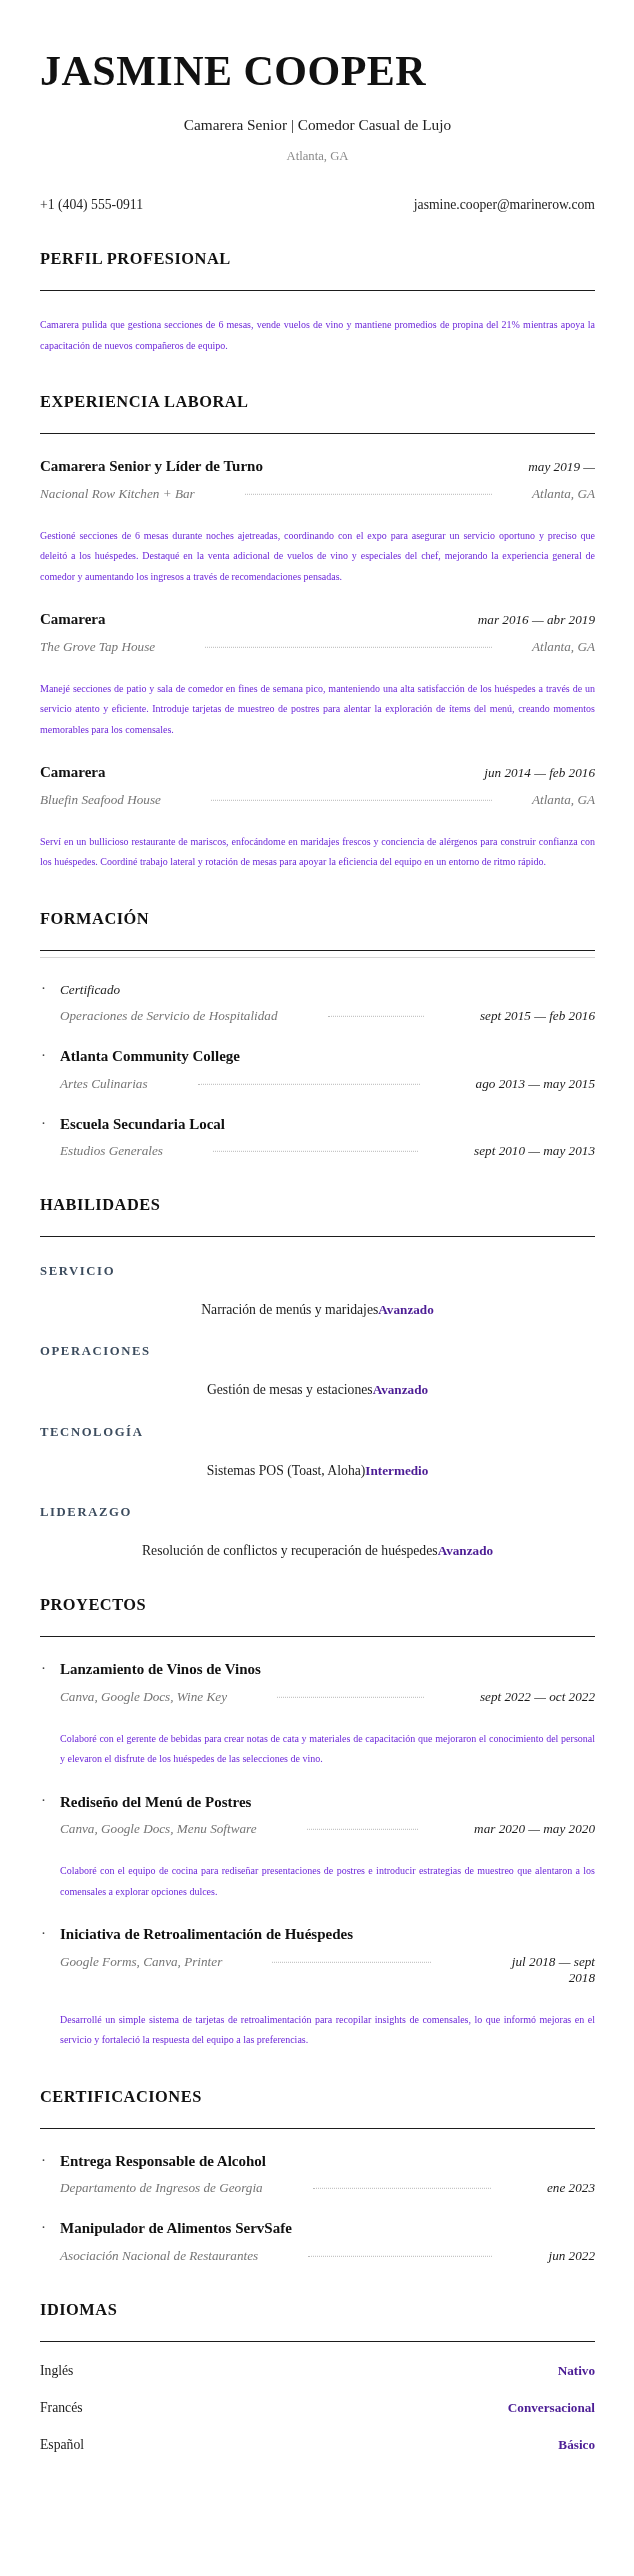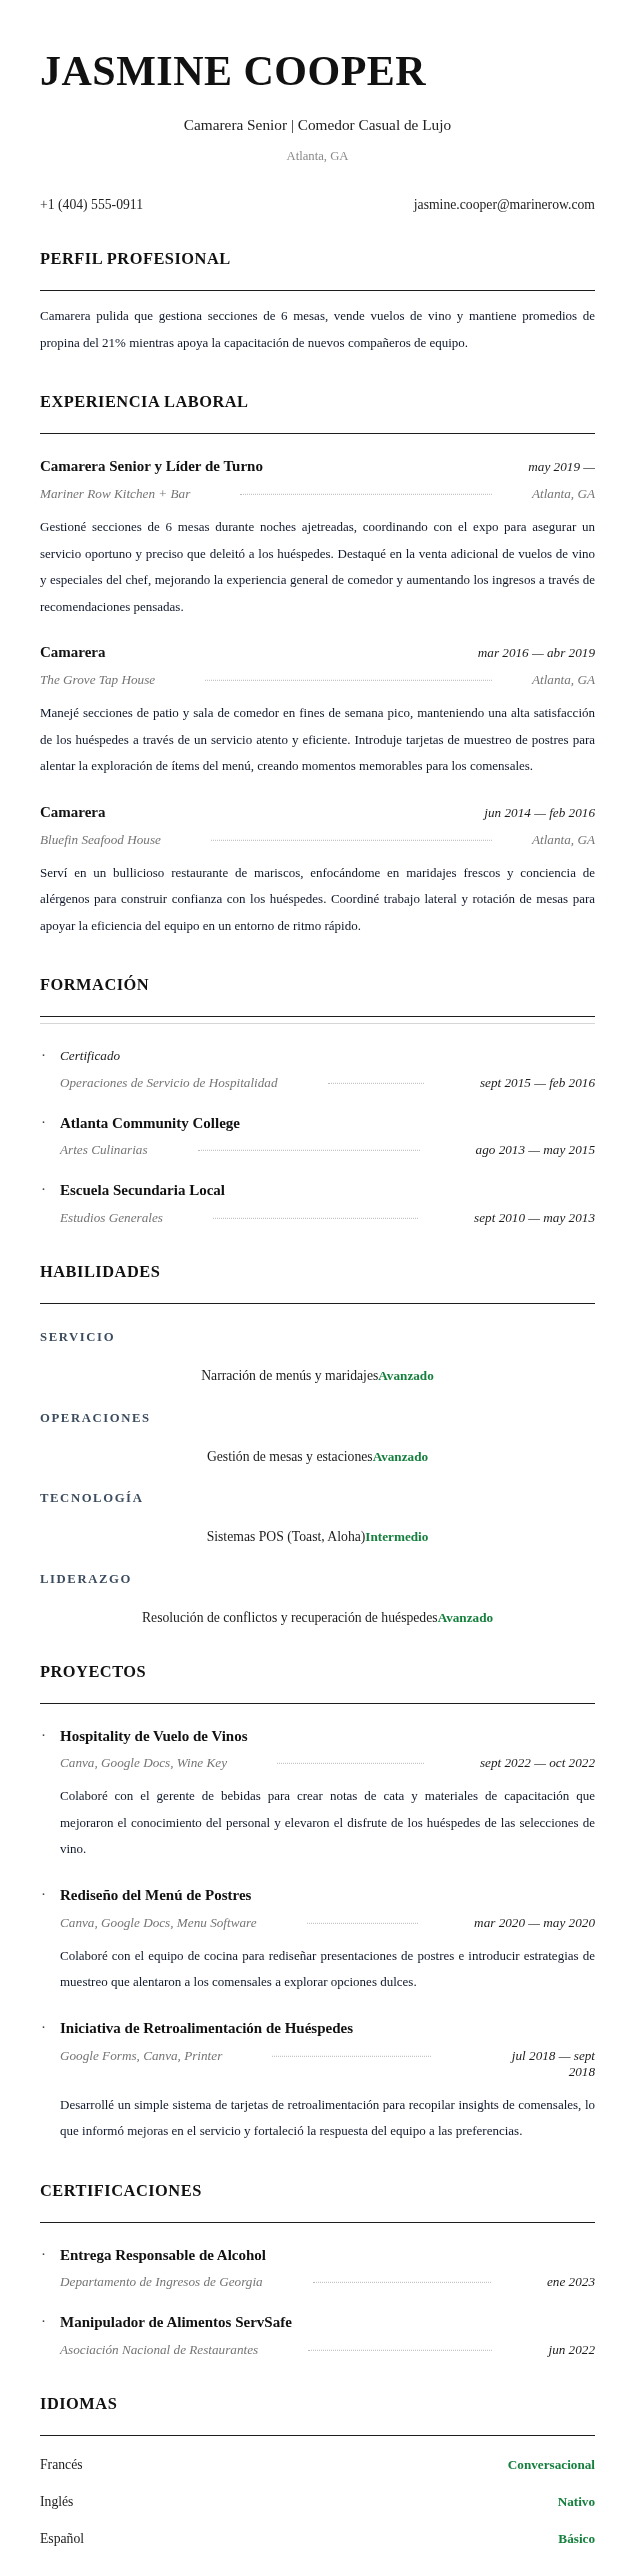--- a/index.html
+++ b/index.html
@@ -25,22 +25,22 @@
 
   
   .section { margin-top:36px; }
   .section-title {
     font-size:16.4px; font-weight:bold; letter-spacing:0.5px; color:#111;
     border-bottom:1.6px solid #1d1d1d; padding-bottom:21px;
   }
   .subrule { border-bottom:0.5px solid #d6d6d6; margin-top:5.8px; }
 
   .para {
-    font-size:13px; line-height:2.05; text-align:justify;
-    margin-top:12px; color:#0f172a;
+    font-size:10px; line-height:2.05; text-align:justify;
+    margin-top:24px; color:#6d28d9;
   }
 
   
   .entry { margin-top:24px; }
   .title-row { display:flex; justify-content:space-between; align-items:baseline; }
   .entry-title { font-size:15px; font-weight:bold; color:#111; }
   .date { font-size:13.2px; color:#1c1c1c; text-align:right; max-width:127px; flex-shrink:0; margin-left:16px;font-style:italic; }
   .sub-row { display:flex; align-items:baseline; margin-top:10.6px; }
   .sub-italic { font-style:italic; color:#757575; font-size:13.2px; }
   .leader { flex:1; min-width:26.4px; border-bottom:1.1px dotted #b8b8b8; margin:0 40px 0 50px; transform:translateY(-3.2px); }
@@ -50,21 +50,21 @@
   .narrow-date { max-width:108px; }
   .proj-title { max-width:381px; }
 
   
   .skill-group { margin-top:26.4px; }
   .skill-cat {
     font-size:12.7px; font-weight:bold; letter-spacing:1.6px; color:#3c4c5e;
   }
   .skill-row { display:flex; justify-content:center; align-items:baseline; margin-top:23px; }
   .skill-name { font-size:13.7px; color:#1c1c1c; }
-  .level { font-size:13.2px; font-weight:bold; color:#15803d; text-align:right; }
+  .level { font-size:13.2px; font-weight:bold; color:#4c1d95; text-align:right; }
 
   
   .lang-row { display:flex; justify-content:space-between; align-items:baseline; margin-top:21px; }
   .lang-name { font-size:13.7px; }
 </style>
 </head>
 <body>
 
 <div class="page">
 
@@ -85,21 +85,21 @@
 
   <div class="section">
     <div class="section-title">EXPERIENCIA LABORAL</div>
 
     <div class="entry">
       <div class="title-row">
         <span class="entry-title">Camarera Senior y Líder de Turno</span>
         <span class="date">may 2019 —</span>
       </div>
       <div class="sub-row">
-        <span class="sub-italic">Mariner Row Kitchen + Bar</span>
+        <span class="sub-italic">Nacional Row Kitchen + Bar</span>
         <span class="leader"></span>
         <span class="sub-italic">Atlanta, GA</span>
       </div>
       <p class="para">Gestioné secciones de 6 mesas durante noches ajetreadas, coordinando con el expo para asegurar un servicio oportuno y preciso que deleitó a los huéspedes. Destaqué en la venta adicional de vuelos de vino y especiales del chef, mejorando la experiencia general de comedor y aumentando los ingresos a través de recomendaciones pensadas.</p>
     </div>
 
     <div class="entry">
       <div class="title-row">
         <span class="entry-title">Camarera</span>
         <span class="date">mar 2016 — abr 2019</span>
@@ -195,21 +195,21 @@
         <span class="level">Avanzado</span>
       </div>
     </div>
   </div>
 
   <div class="section">
     <div class="section-title">PROYECTOS</div>
 
     <div class="entry bulleted">
       <span class="bullet">·</span>
-      <div class="entry-title proj-title">Hospitality de Vuelo de Vinos</div>
+      <div class="entry-title proj-title">Lanzamiento de Vinos de Vinos</div>
       <div class="sub-row">
         <span class="sub-italic">Canva, Google Docs, Wine Key</span>
         <span class="leader"></span>
         <span class="date">sept 2022 — oct 2022</span>
       </div>
       <p class="para">Colaboré con el gerente de bebidas para crear notas de cata y materiales de capacitación que mejoraron el conocimiento del personal y elevaron el disfrute de los huéspedes de las selecciones de vino.</p>
     </div>
 
     <div class="entry bulleted">
       <span class="bullet">·</span>
@@ -254,29 +254,29 @@
         <span class="sub-italic">Asociación Nacional de Restaurantes</span>
         <span class="leader"></span>
         <span class="date">jun 2022</span>
       </div>
     </div>
   </div>
 
   <div class="section">
     <div class="section-title">IDIOMAS</div>
 
+    <div class="lang-row">
+      <span class="lang-name">Inglés</span>
+      <span class="level">Nativo</span>
+    </div>
     <div class="lang-row">
       <span class="lang-name">Francés</span>
       <span class="level">Conversacional</span>
     </div>
     <div class="lang-row">
-      <span class="lang-name">Inglés</span>
-      <span class="level">Nativo</span>
-    </div>
-    <div class="lang-row">
       <span class="lang-name">Español</span>
       <span class="level">Básico</span>
     </div>
 
   </div>
 
 </div>
 
 
 </body></html>

